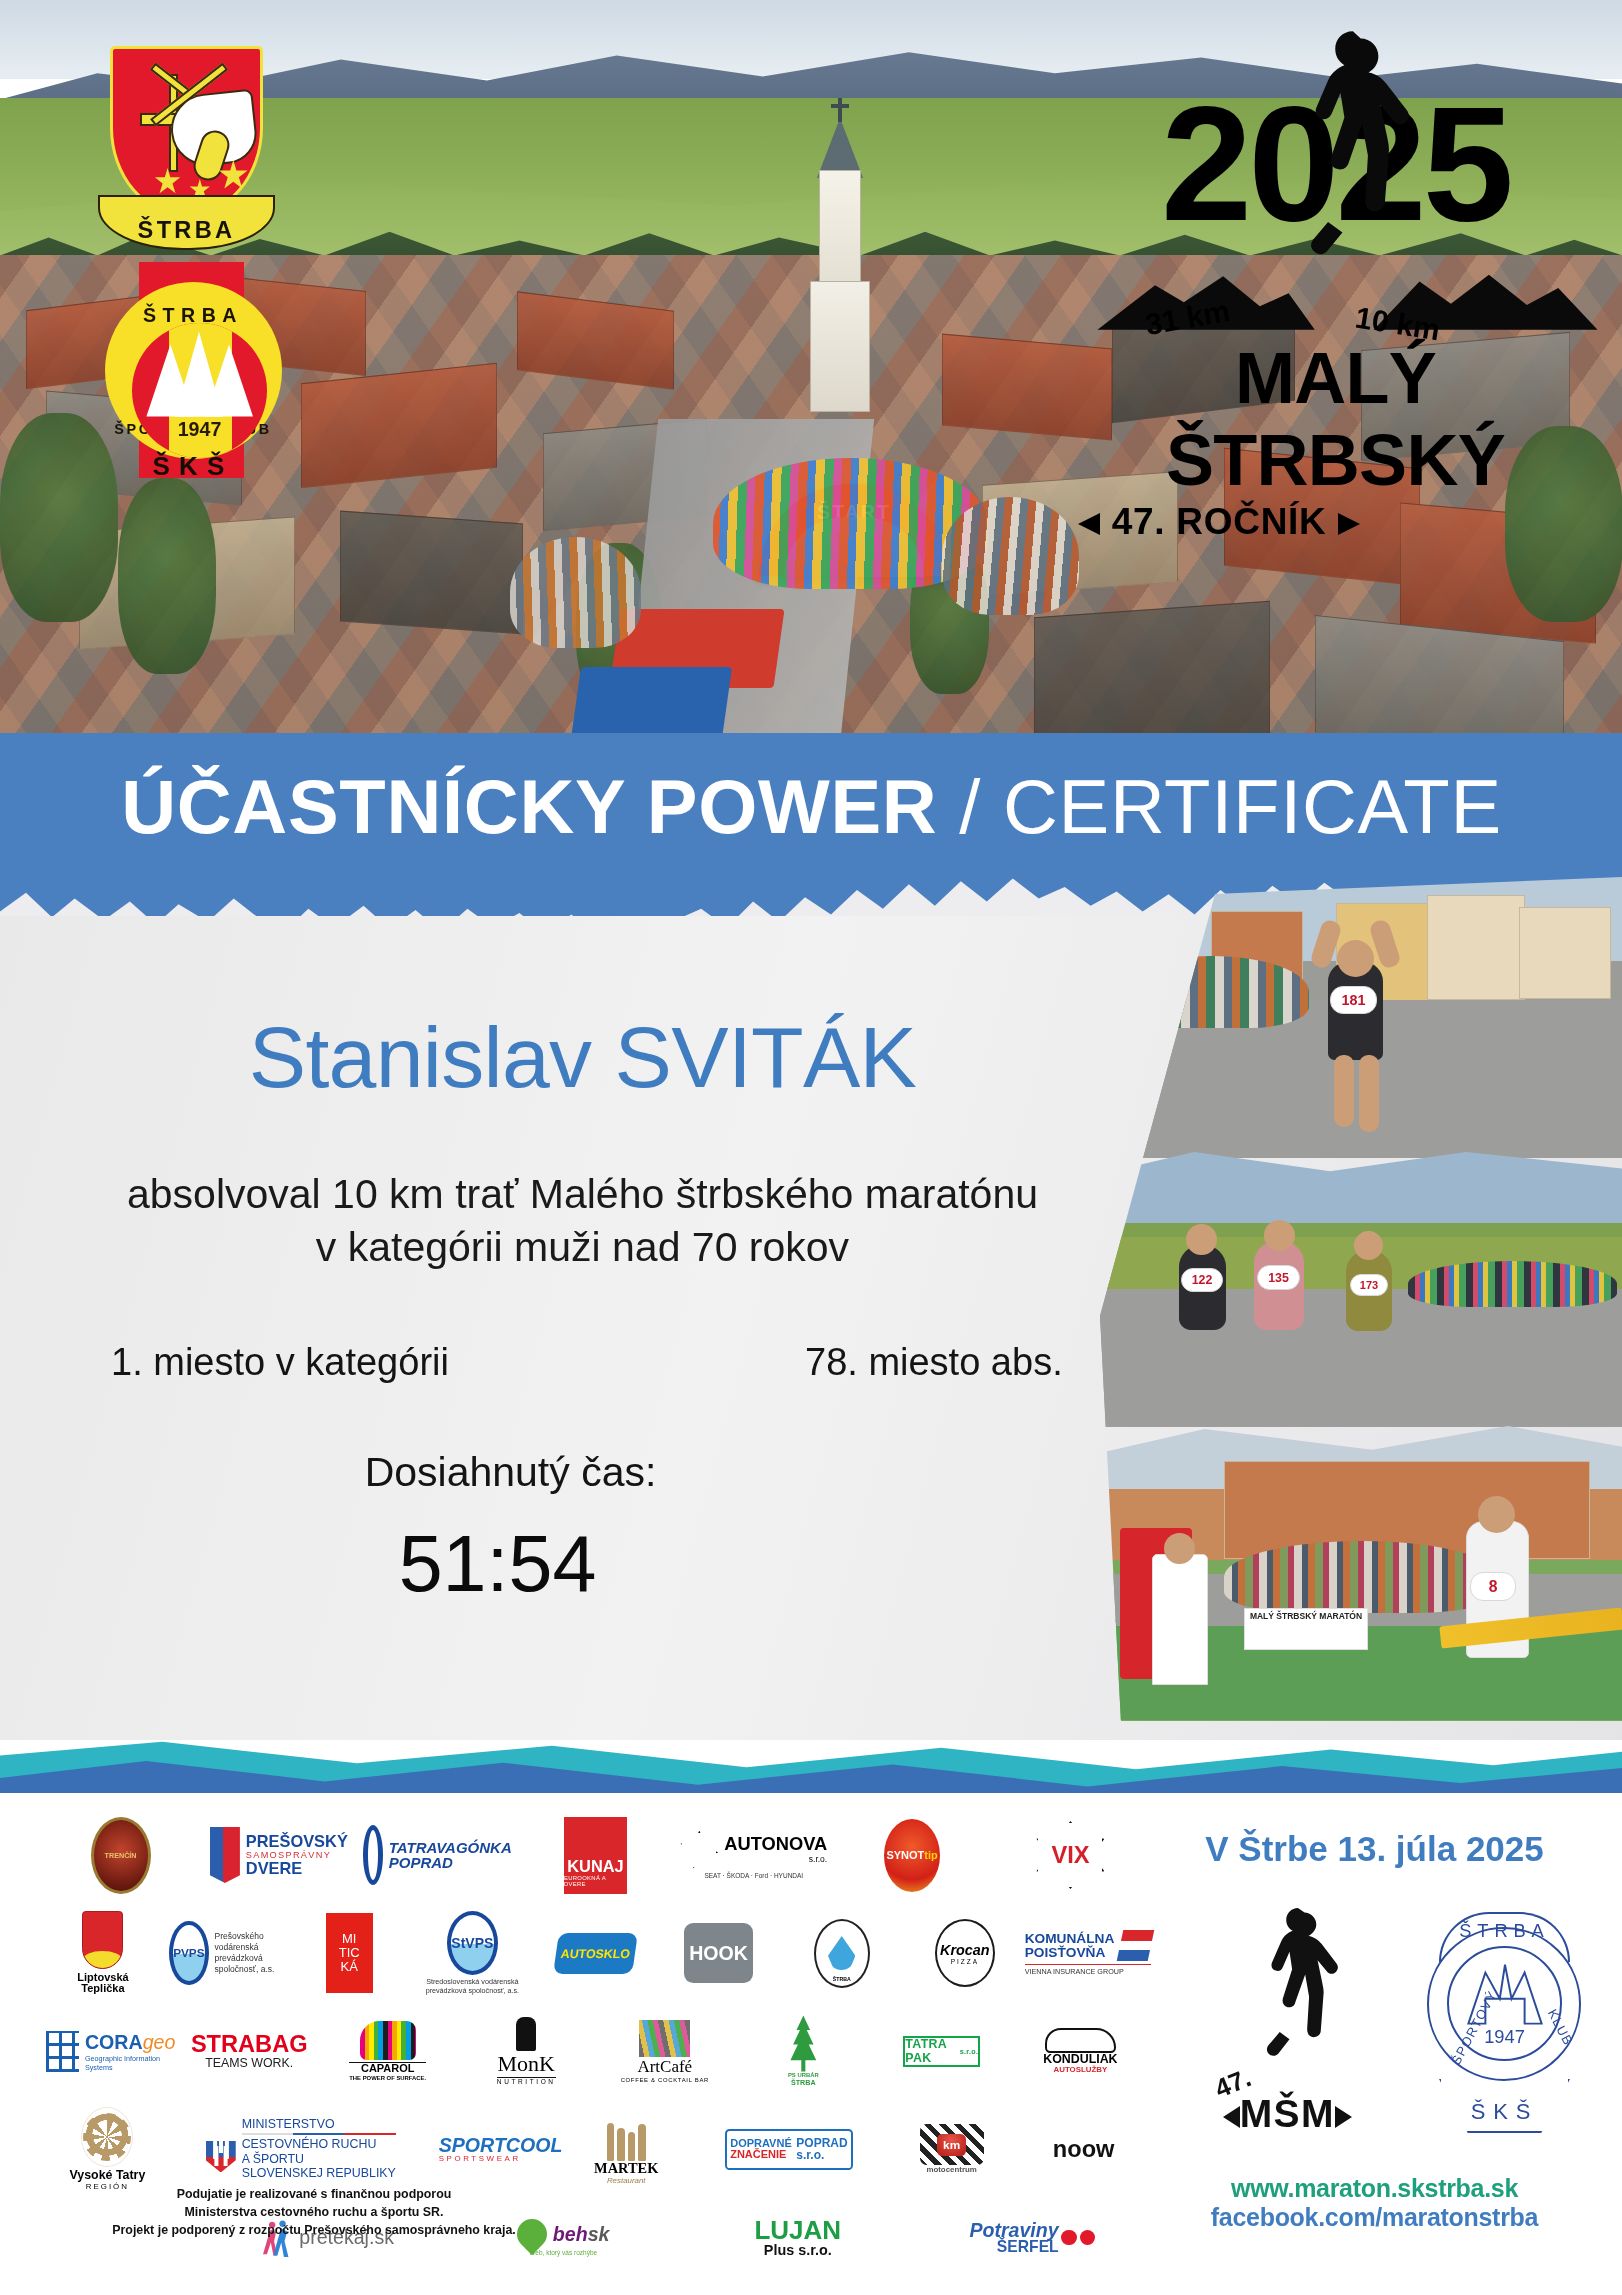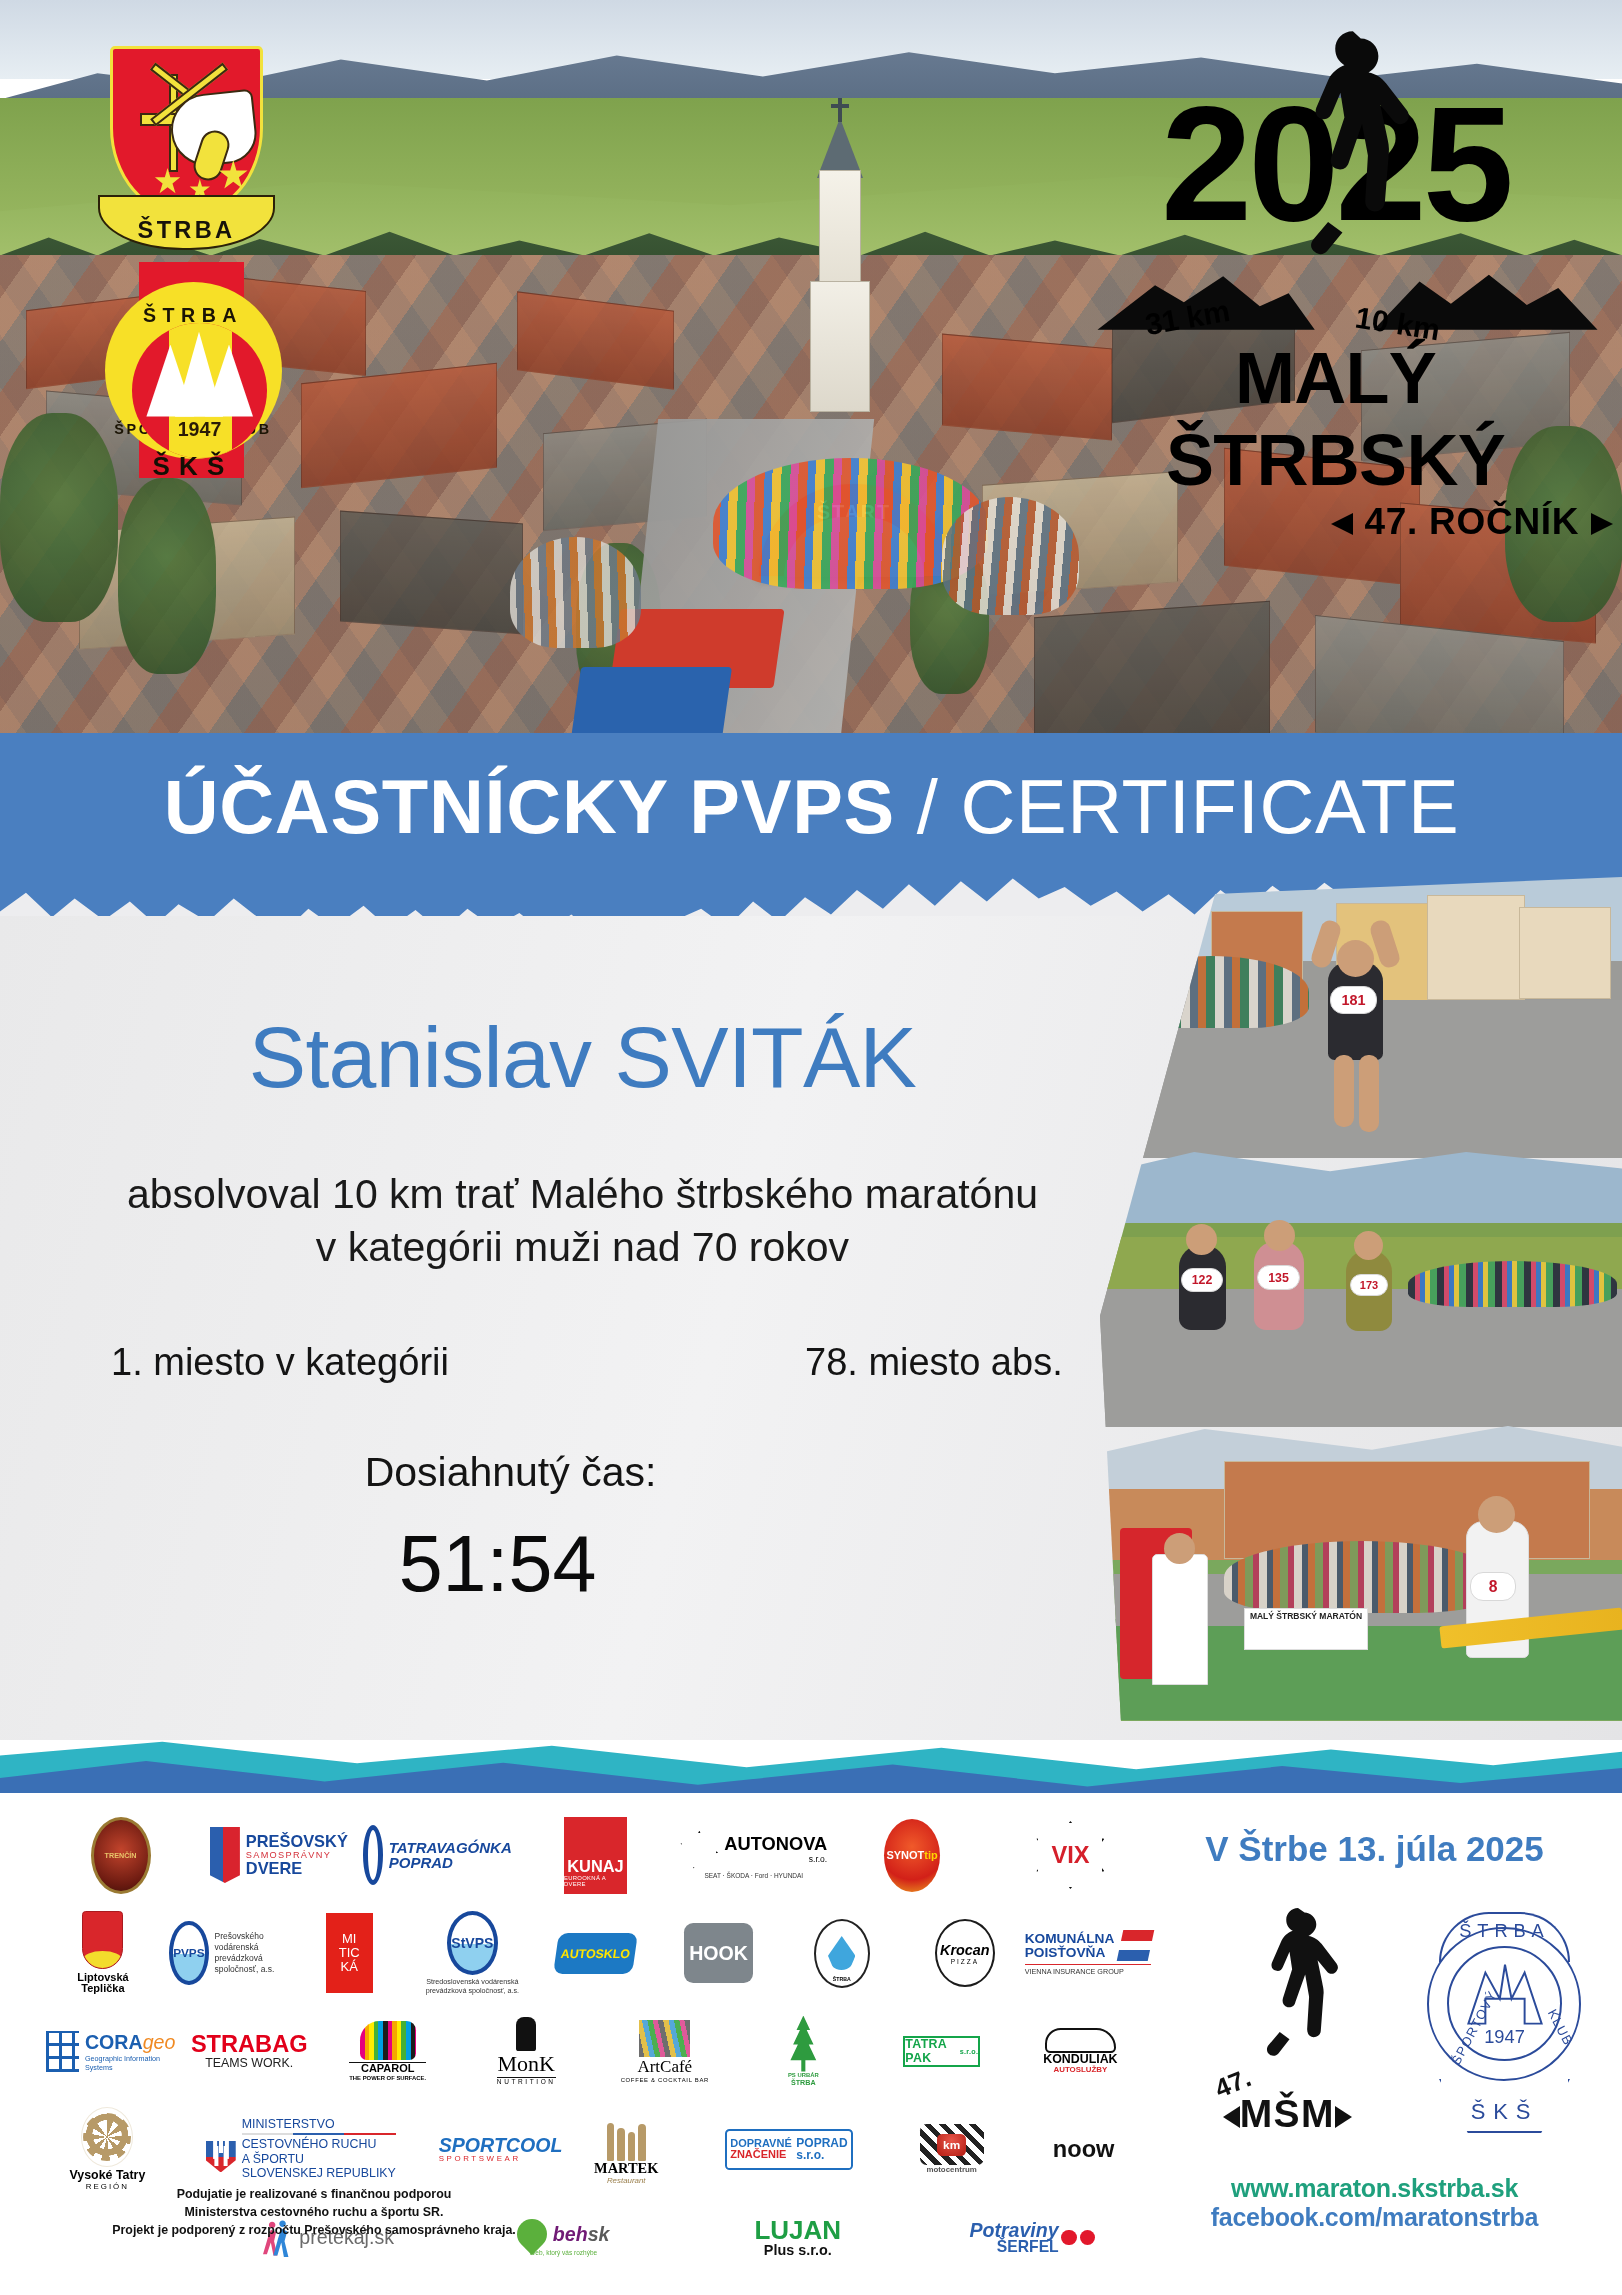--- a/index.html
+++ b/index.html
@@ -106,21 +106,21 @@
   .ev-runner{position:absolute;left:216px;top:6.5px;width:131px;height:281px;}
   .ev-mount{position:absolute;left:11.8px;top:247px;width:100%;height:72px;}
   .ev-km-l{position:absolute;left:71px;top:281px;font-size:30px;font-weight:bold;color:#000;
     transform:rotate(-10deg);}
   .ev-km-r{position:absolute;left:281px;top:287px;font-size:30px;font-weight:bold;color:#000;
     transform:rotate(9deg);}
   .ev-maly{position:absolute;left:0;top:317px;width:100%;text-align:center;
     font-size:72px;font-weight:bold;color:#000;letter-spacing:-0.7px;}
   .ev-maraton{position:absolute;left:0;top:386px;width:100%;text-align:center;
     font-size:93px;font-weight:bold;color:#000;letter-spacing:-0.7px;}
-  .ev-rocnik{position:absolute;left:16px;top:481px;width:100%;text-align:right;
+  .ev-rocnik{position:absolute;left:4px;top:481px;width:100%;text-align:left;
     font-size:37px;font-weight:bold;color:#000;letter-spacing:0.7px;}
   .ev-rocnik .tri{display:inline-block;width:0;height:0;vertical-align:middle;
     border-top:11px solid transparent;border-bottom:11px solid transparent;}
   .ev-rocnik .tri.l{border-right:22px solid #000;margin-right:11.8px;}
   .ev-rocnik .tri.r{border-left:22px solid #000;margin-left:11.8px;}
 
   
   .band{position:absolute;left:0;top:733px;width:1623px;height:203px;background:#4a7fc0;}
   .band-title{position:absolute;left:0;top:30px;width:100%;text-align:center;
     font-size:76px;color:#fff;letter-spacing:0.7px;white-space:nowrap;}
@@ -396,21 +396,21 @@
       <div class="ev-km-r">10 km</div>
       <div class="ev-maly">MALÝ ŠTRBSKÝ</div>
       <div class="ev-rocnik">
         <span class="tri l"></span><span>47. ROČNÍK</span><span class="tri r"></span>
       </div>
     </div>
   </div>
 
   <div class="band">
     <div class="band-title">
-      <b>ÚČASTNÍCKY PVPS</b><span> / </span><span>CERTIFICATE</span>
+      <b>ÚČASTNÍCKY POWER</b><span> / </span><span>CERTIFICATE</span>
     </div>
   </div>
   <div class="band-jag"></div>
 
   <div class="body-bg"></div>
 
   <div class="name">Stanislav SVITÁK</div>
   <div class="line1">absolvoval 10 km trať Malého štrbského maratónu</div>
   <div class="line2">v kategórii muži nad 70 rokov</div>
   <div class="place-cat">1. miesto v kategórii</div>

